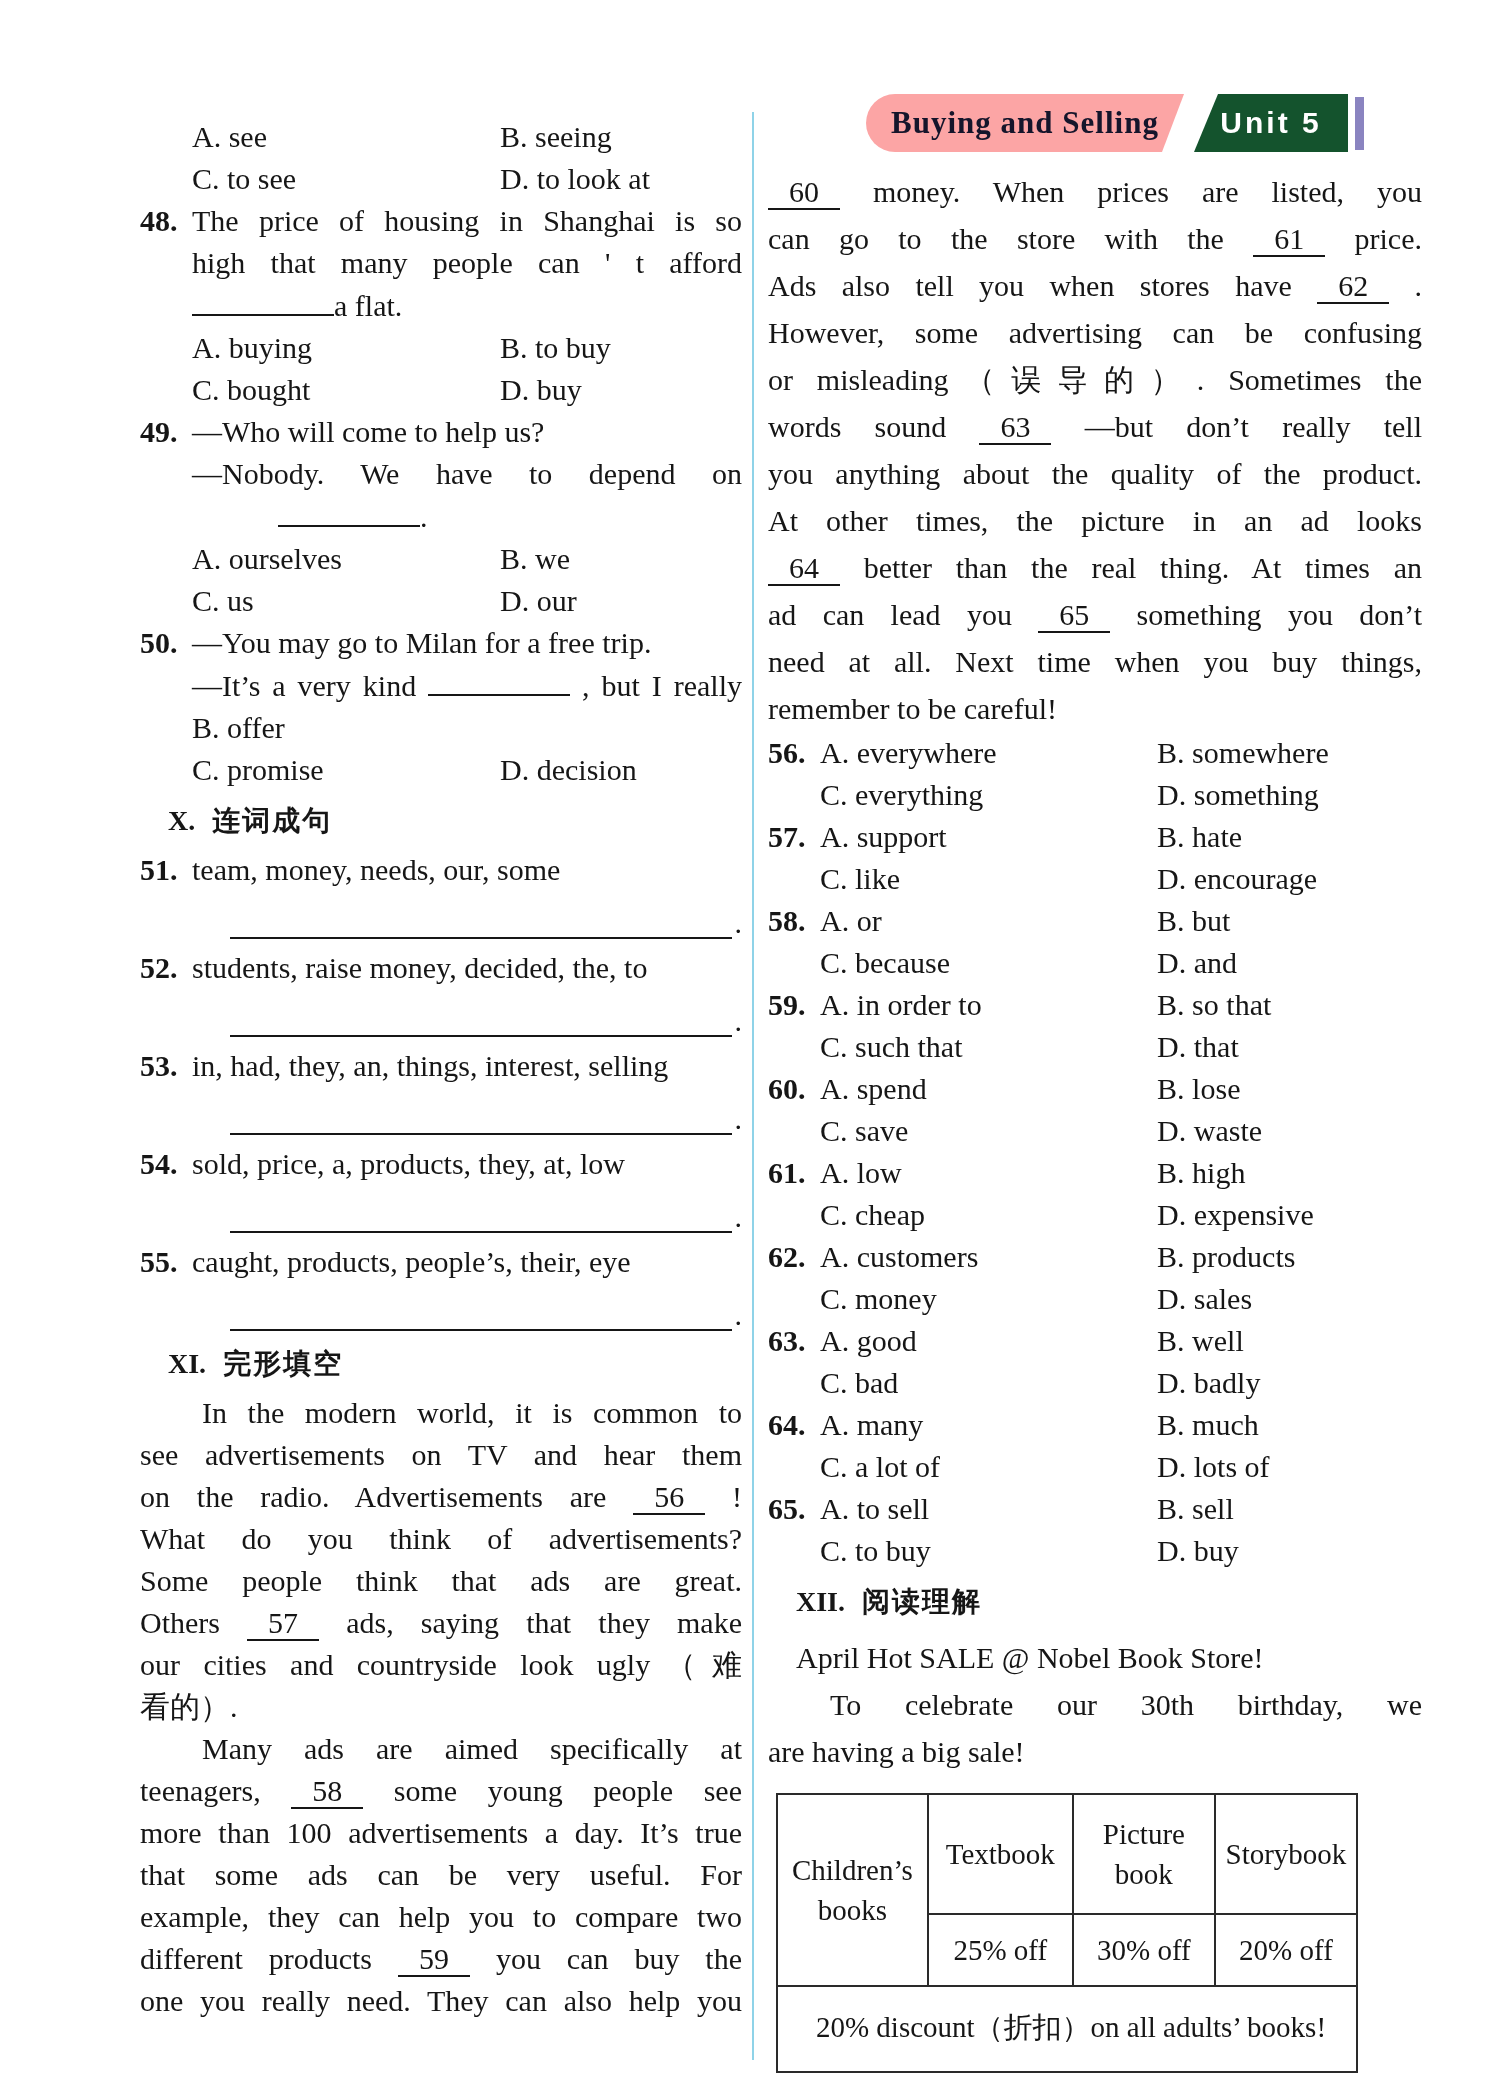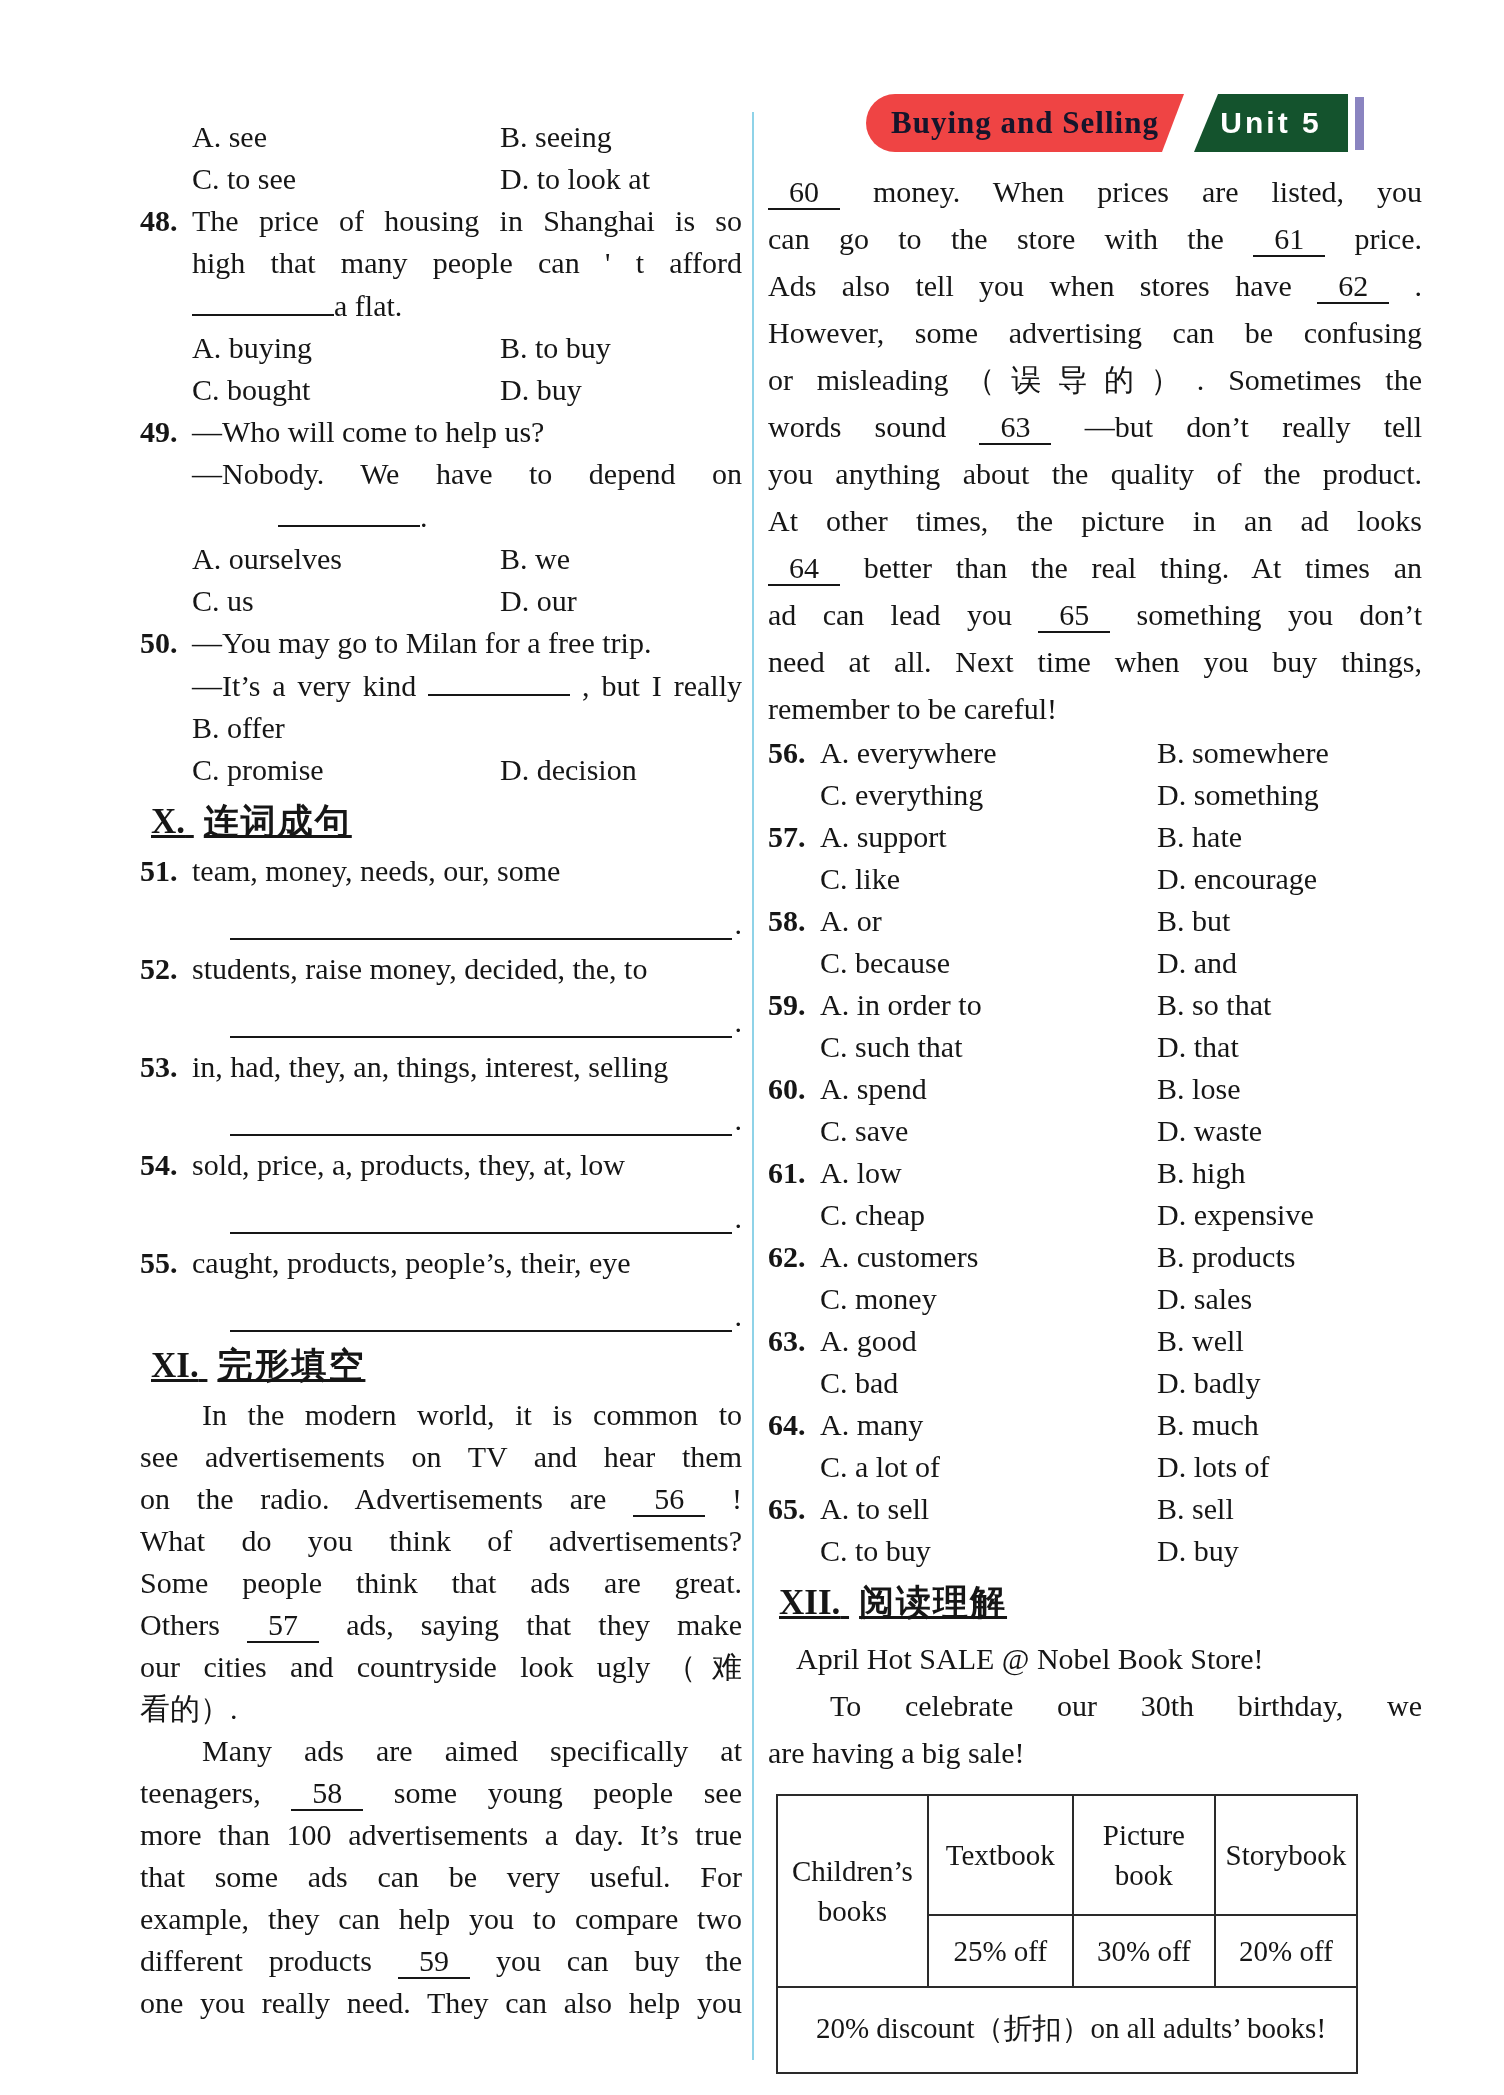--- a/index.html
+++ b/index.html
@@ -1,20 +1,20 @@
 <!DOCTYPE html>
 <html><head>
 <meta charset="utf-8">
 <style>
   html,body{margin:0;padding:0;background:#ffffff;}
   .page{position:relative;width:1504px;height:2095px;background:#fff;overflow:hidden;
         font-family:"Liberation Serif","DejaVu Serif",serif;color:#161616;font-size:30px;}
 
   
-  .pill{position:absolute;left:866px;top:94px;width:318px;height:58px;background:#ef4444;
+  .pill{position:absolute;left:866px;top:94px;width:318px;height:58px;background:#fca5a5;
         border-radius:29px 0 0 29px;
         clip-path:polygon(0 0,100% 0,calc(100% - 22px) 100%,0 100%);
         display:flex;align-items:center;justify-content:center;
         font-weight:700;font-size:31px;color:#15152b;letter-spacing:1px;}
   .badge{position:absolute;left:1194px;top:94px;width:154px;height:58px;background:#14532d;
         clip-path:polygon(24px 0,100% 0,100% 100%,0 100%);
         display:flex;align-items:center;justify-content:center;
         font-family:"Liberation Sans","DejaVu Sans",sans-serif;font-weight:700;font-size:30px;
         color:#ffffff;letter-spacing:3px;}
   .hbar{position:absolute;left:1355px;top:97px;width:9px;height:53px;background:#8a84c0;}
@@ -34,21 +34,21 @@
   .ind2{margin-left:30px;}
 
   .q{position:relative;padding-left:52px;}
   .qno{position:absolute;left:0;top:0;font-weight:700;line-height:42px;}
   .col-right .qno{line-height:42px;}
 
   .optrow{display:grid;grid-template-columns:56% 44%;line-height:42px;padding-left:52px;}
   .q .optrow{padding-left:0;}
   .opt{white-space:nowrap;}
 
-  .sec{margin:5px 0 3px 11px;font-size:35px;line-height:50px;white-space:nowrap;text-decoration:underline;}
+  .sec{margin:5px 0 3px 28px;font-size:28px;line-height:50px;white-space:nowrap;}
   .sec-num{font-weight:700;font-family:"Liberation Serif","DejaVu Serif",serif;}
   .sec-title{font-family:"Liberation Sans","DejaVu Sans",sans-serif;font-weight:700;
              margin-left:10px;letter-spacing:2px;}
 
   .blank{display:inline-block;border-bottom:2px solid #161616;padding:0 21px 1px;
          line-height:30px;text-align:left;}
   .blank.empty{min-width:142px;height:30px;padding:0;}
 
   .ansline{display:flex;align-items:flex-end;margin:16px 0 8px 38px;height:32px;line-height:32px;}
   .ansline .rule{flex:1;border-bottom:2px solid #161616;}

